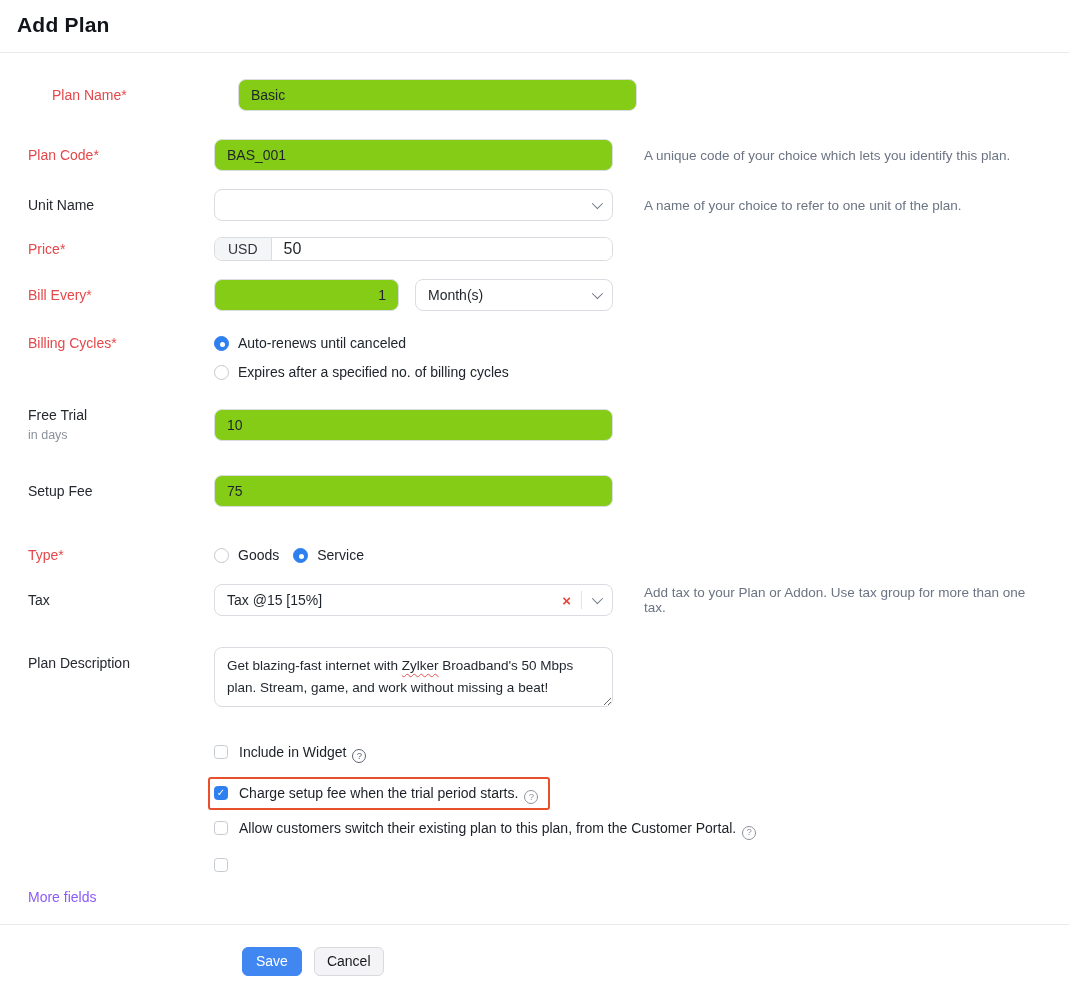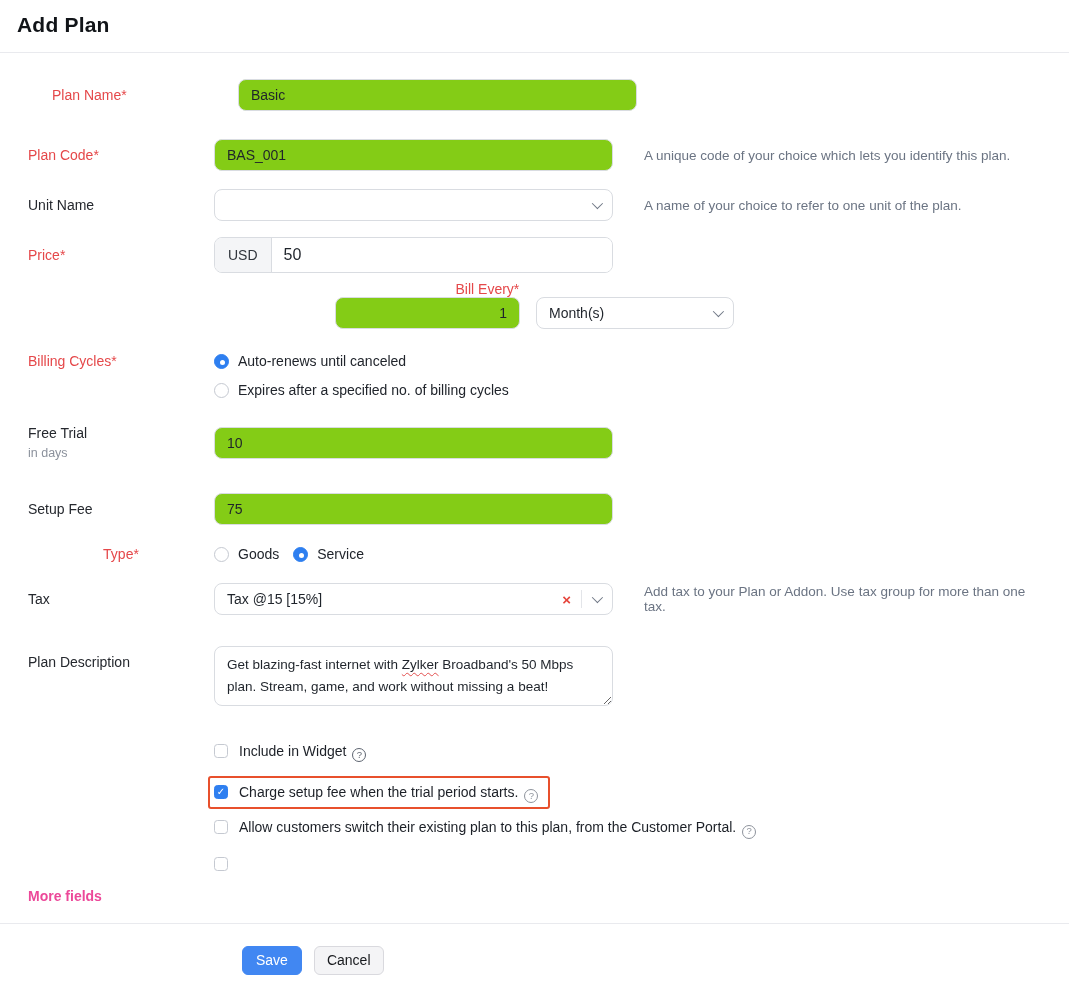--- a/index.html
+++ b/index.html
@@ -20,45 +20,45 @@
   .label-col.req { color:#e5484a; }
   .sub-label { display:block; font-size:12.5px; color:#8b919c; margin-top:5px; }
   .field-col { width:399px; flex-shrink:0; }
   .help-col { margin-left:31px; font-size:13.5px; color:#6b7483; max-width:400px; }
 
   
   .r-plan-name { margin-top:26px;padding-left:24px; }
   .r-plan-code { margin-top:28px; }
   .r-unit-name { margin-top:18px; }
   .r-price     { margin-top:16px;align-items:center; }
-  .r-bill      { margin-top:8px;flex-direction:column; }
+  .r-bill      { margin-top:18px; }
   .r-cycles    { margin-top:24px; }
   .r-trial     { margin-top:27px; }
   .r-setup     { margin-top:33px; }
-  .r-type      { margin-top:21px;text-align:center; }
+  .r-type      { margin-top:40px; }
   .r-tax       { margin-top:21px; }
   .r-desc      { margin-top:31px; }
 
   
   .text-input {
     width:100%; height:32px; border:1px solid #d9dce1; border-radius:8px;
     padding:0 12px; font-size:14px; color:#1f242b; background:#84cc16; outline:none;
     font-family:"Liberation Sans", sans-serif;
   }
   .text-input.right { text-align:right; }
 
   .select-box {
     height:32px; border:1px solid #d9dce1; border-radius:8px; background:#fff;
     display:flex; align-items:center; padding:0 12px; cursor:pointer; color:#1f242b;
   }
   .select-box .spacer { flex:1; }
   .chevron { width:8px; height:8px; border-right:1.8px solid #6f7785; border-bottom:1.8px solid #6f7785;
     transform:rotate(45deg) translateY(-2px); flex-shrink:0; }
 
-  .price-group { display:flex; width:100%; height:36px; border:1px solid #d9dce1; border-radius:8px; overflow:hidden; background:#fff; }
+  .price-group { display:flex; width:100%; height:24px; border:1px solid #d9dce1; border-radius:8px; overflow:hidden; background:#fff; }
   .currency-prefix { background:#f4f5f7; border-right:1px solid #d9dce1; padding:0 13px; display:flex; align-items:center; color:#30353c; }
   .price-group input { border:none; flex:1; padding:0 12px; font-size:16px; color:#1f242b; outline:none; font-family:"Liberation Sans", sans-serif; }
 
   .bill-group { display:flex; gap:16px; width:100%; }
   .bill-group .num { width:185px; }
   .bill-group .unit-select { width:198px; }
 
   .tax-right { display:flex; align-items:center; gap:10px; }
   .clear-x { color:#e6453c; font-size:15px; font-weight:700; line-height:1; cursor:pointer; }
   .v-div { width:1px; height:18px; background:#e3e5e9; }
@@ -88,21 +88,21 @@
   .cb-label { font-size:14px; color:#1c2027; line-height:1.5; }
   .qicon { display:inline-flex; width:14px; height:14px; border:1.2px solid #5d6470; border-radius:50%;
     align-items:center; justify-content:center; font-size:9.5px; color:#5d6470; margin-left:6px; vertical-align:-2px; }
   .qicon.light { border-color:#8e939c; color:#8e939c; }
   .r-include { margin-top:35px; }
   .highlight-wrap { margin-top:14px; display:inline-flex; border:2px solid #e8502c; border-radius:3px; padding:4px 10px 4px 4px; margin-left:-6px; }
   .r-switch { margin-top:8px; }
   .r-convert { margin-top:15px; }
   .cb-label.narrow { max-width:566px; }
 
-  .more-fields { margin:17px 0 0 28px; display:inline-block; color:#ec4899; font-size:14px; cursor:pointer; text-decoration:none;font-weight:bold; }
+  .more-fields { margin:17px 0 0 28px; display:inline-block; color:#8b5cf6; font-size:14px; cursor:pointer; text-decoration:none; }
 
   .footer-divider { margin-top:19px; border-top:1px solid #e9eaee; }
   .footer-actions { margin:22px 0 0 242px; display:flex; gap:12px; padding-bottom:6px; }
   .btn { height:29px; border-radius:6px; font-size:14px; font-family:"Liberation Sans", sans-serif; cursor:pointer; }
   .btn-save { background:#4187f2; color:#fff; border:1px solid #4187f2; padding:0 13px; }
   .btn-cancel { background:#f4f4f6; color:#17191d; border:1px solid #d9d9de; padding:0 12px; }
 </style>
 </head>
 <body>
 

